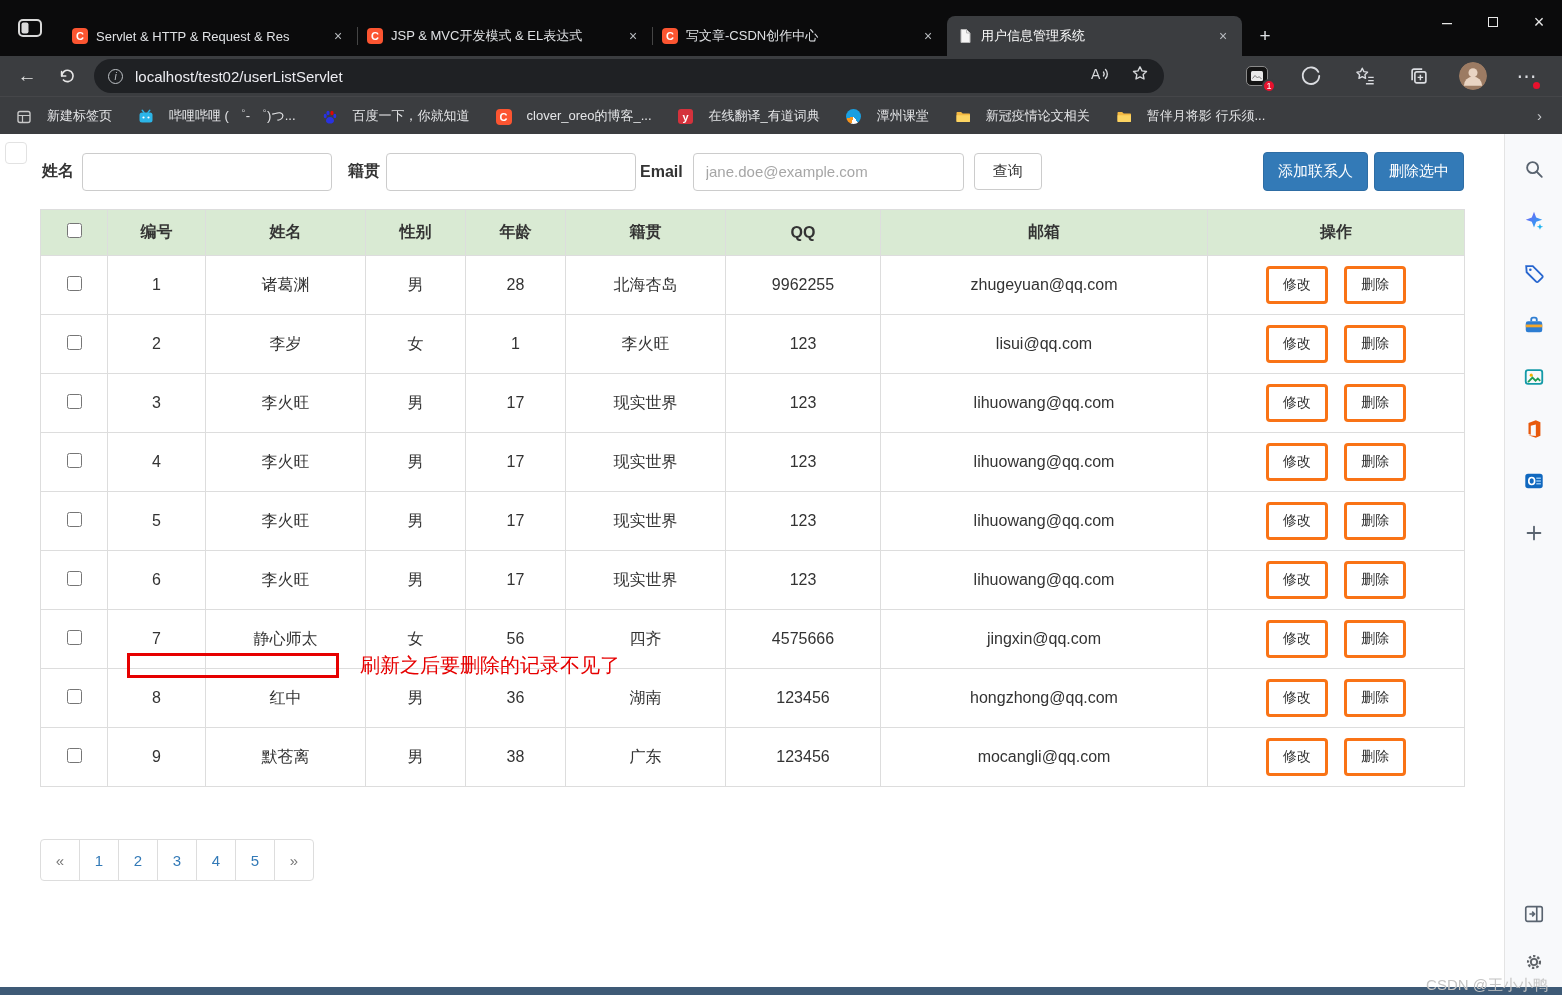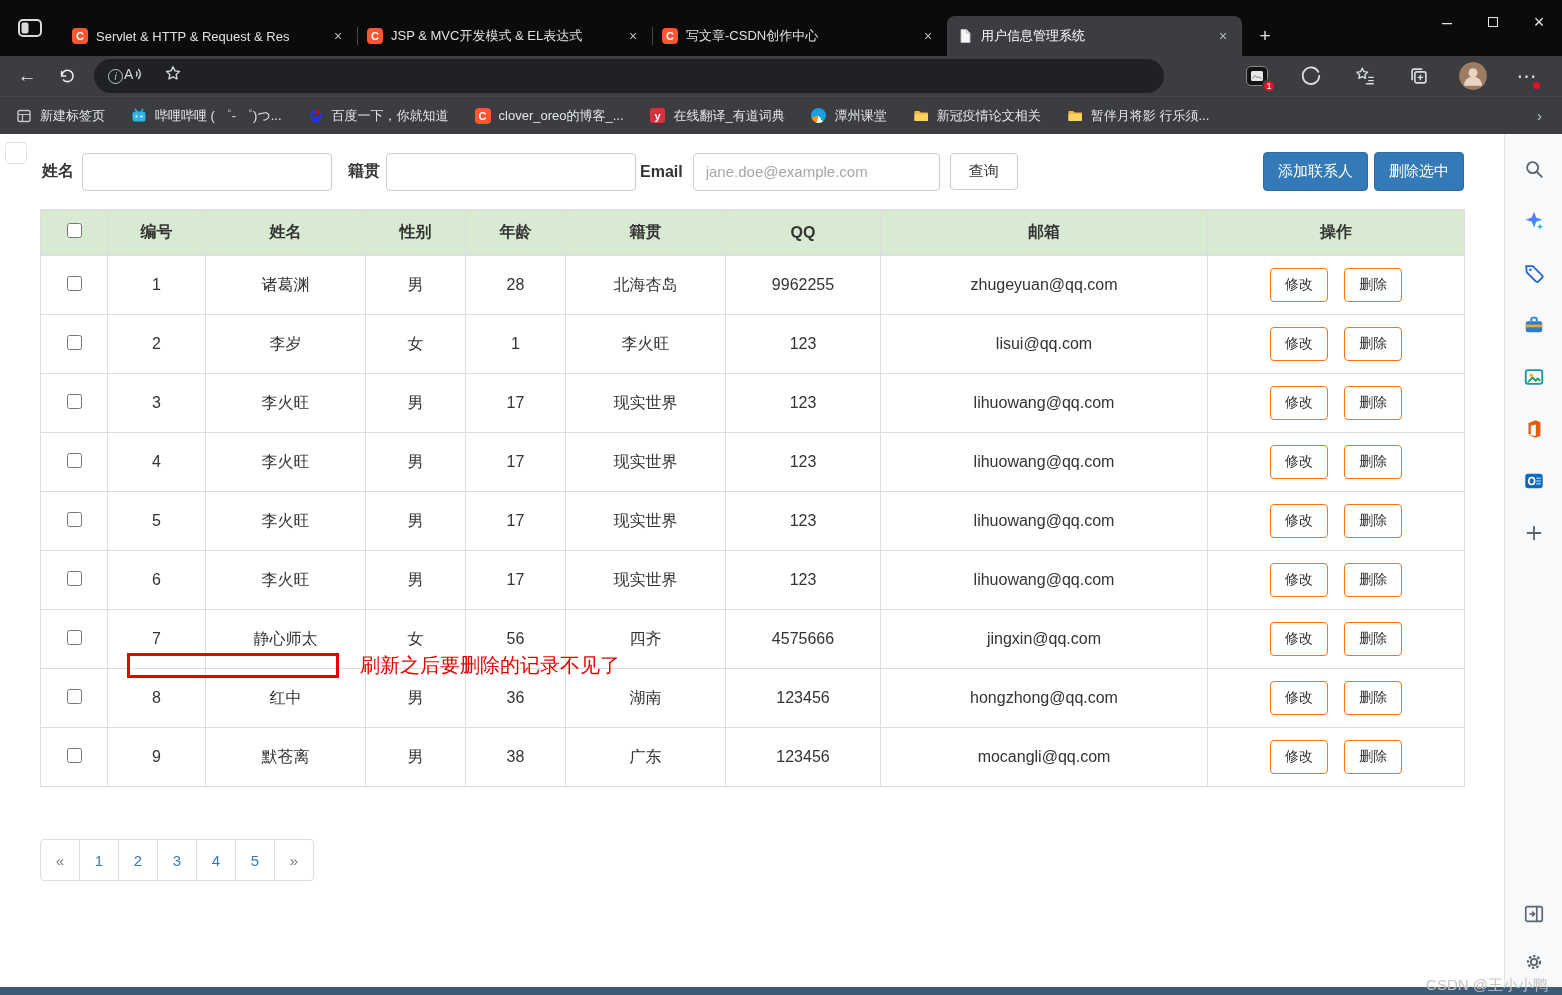--- a/index.html
+++ b/index.html
@@ -36,51 +36,51 @@
   .nav-tools{display:flex;align-items:center;margin-left:auto;gap:24px;padding-right:10px}
   .tool-icon{position:relative;width:30px;height:30px;display:flex;align-items:center;justify-content:center;cursor:pointer}
   .ext-box{width:22px;height:20px;border:1px solid #8a8a8a;border-radius:5px;background:#141414;display:flex;align-items:center;justify-content:center}
   .badge{position:absolute;right:-4px;bottom:-2px;min-width:14px;height:14px;background:#e8112d;border:2px solid #3b3d40;border-radius:8px;color:#fff;font-size:9px;display:flex;align-items:center;justify-content:center;padding:0 2px}
   .avatar-wrap{width:28px;height:28px;border-radius:50%;overflow:hidden}
   .dots{color:#dadce0;font-size:20px;letter-spacing:1px}
   .settings-dot{position:absolute;right:2px;bottom:2px;width:7px;height:7px;border-radius:50%;background:#e8112d}
 
   
   .bookmarksbar{height:38px;background:#3b3d40;display:flex;align-items:center;padding:0 16px;gap:26px;position:relative;border-top:1px solid rgba(255,255,255,.05)}
-  .bm-item{display:flex;align-items:center;color:#e4e5e7;font-size:13px;cursor:pointer;white-space:nowrap}
+  .bm-item{display:flex;align-items:flex-end;gap:7px;color:#e4e5e7;font-size:13px;cursor:pointer;white-space:nowrap}
   .bm-chevron{position:absolute;right:20px;color:#c7c9cc;font-size:15px;cursor:pointer}
 
   
   .body-row{display:flex;height:861px}
   .page{position:relative;flex:1;background:#fff;overflow:hidden}
   .corner-widget{position:absolute;left:5px;top:8px;width:22px;height:22px;background:#fff;border:1px solid #e2e2e2;border-radius:4px}
   .page-title{text-align:center;font-size:27px;font-weight:400;color:#222;margin-top:24px;line-height:34px}
   .toolbar-row{display:flex;align-items:center;margin:18px 40px 0 42px}
   .toolbar-row label{font-weight:bold;font-size:16px;color:#333;white-space:nowrap}
   .frm-input{height:38px;border:1px solid #ccc;border-radius:4px;padding:6px 12px;font-size:15px;color:#555;outline:none;font-family:"Liberation Sans",sans-serif}
   .frm-input::placeholder{color:#a6a6a6}
   .in-name{width:250px;margin-left:8px}
   .in-home{width:250px;margin-left:6px}
-  .in-email{width:247px;margin-left:10px}
+  .in-email{width:271px;margin-left:10px}
   .lb-home{margin-left:16px}
   .lb-email{margin-left:4px}
   .btn{border-radius:4px;cursor:pointer;font-family:Liberation Mono, monospace}
   .btn-default{background:#fff;border:1px solid #ccc;color:#333;font-size:15px;padding:8px 18px}
   .btn-query{margin-left:10px}
   .btn-primary{background:#337ab7;border:1px solid #2e6da4;color:#fff;font-size:15px;padding:9px 14px}
   .toolbar-spacer{flex:1}
   .btn-del-sel{margin-left:6px}
 
   .table-wrap{margin:18px 40px 0 40px}
   table.user-table{width:1424px;border-collapse:collapse;table-layout:fixed;text-align:center}
   .user-table th,.user-table td{border:1px solid #ddd;font-size:16px;color:#333;vertical-align:middle;overflow:hidden}
   .user-table thead th{background:#d9ead3;height:46px;font-weight:bold}
   .user-table tbody td{height:59px;background:#fff}
   .user-table input[type=checkbox]{width:15px;height:15px;cursor:pointer}
-  .op-btn{background:#fff;border:1px solid #f97316;border-radius:4px;color:#333;font-size:14px;padding:7px 14px;cursor:pointer;font-family:"Liberation Sans",sans-serif}
+  .op-btn{background:#fff;border:3px solid #f97316;border-radius:4px;color:#333;font-size:14px;padding:7px 14px;cursor:pointer;font-family:"Liberation Sans",sans-serif}
   .op-btn + .op-btn{margin-left:12px}
 
   .anno-rect{position:absolute;left:127px;top:519px;width:212px;height:25px;border:3px solid #e60000;pointer-events:none}
   .anno-text{position:absolute;left:360px;top:517px;font-size:20px;color:#e60000;line-height:28px;pointer-events:none}
 
   .pagination-row{display:flex;align-items:center;margin:52px 0 0 40px}
   ul.pagination{display:flex;list-style:none}
   ul.pagination li{min-width:40px;height:42px;border:1px solid #ddd;margin-left:-1px;display:flex;align-items:center;justify-content:center;color:#337ab7;font-size:15px;background:#fff;cursor:pointer;padding:0 6px}
   ul.pagination li:first-child{margin-left:0;border-radius:4px 0 0 4px}
   ul.pagination li:last-child{border-radius:0 4px 4px 0}
@@ -158,20 +158,21 @@
   <nav class="navbar">
     <div class="nav-btn">←</div>
     <div class="nav-btn">
       <svg width="18" height="18" viewBox="0 0 20 20">
           <path d="M4.2 10a6.3 6.3 0 1 1 1.8 4.4" fill="none" stroke="#e6e6e6" stroke-width="1.8" stroke-linecap="round"></path>
           <path d="M4 5.2V10h4.6" fill="none" stroke="#e6e6e6" stroke-width="1.8" stroke-linecap="round" stroke-linejoin="round"></path>
         </svg>
     </div>
     <div class="addressbar">
       <span class="info-i">i</span>
+      <span class="url-text">localhost/test02/userListServlet</span>
       <span class="addr-icons">
         <span>
           <svg width="24" height="18" viewBox="0 0 24 18">
               <text x="1" y="14" font-size="14" fill="#d5d7da" font-family="Liberation Sans, sans-serif">A</text>
               <path d="M15.5 4.5a6.5 6.5 0 0 1 0 9M13.5 7a3.5 3.5 0 0 1 0 4" fill="none" stroke="#d5d7da" stroke-width="1.4" stroke-linecap="round"></path>
             </svg>
         </span>
         <span>
           <svg width="20" height="20" viewBox="0 0 20 20">
               <path d="M10 2.8l2 4.1 4.5.6-3.3 3.1.8 4.4-4-2.1-4 2.1.8-4.4L3.5 7.5 8 6.9z" fill="none" stroke="#d5d7da" stroke-width="1.4" stroke-linejoin="round"></path>

